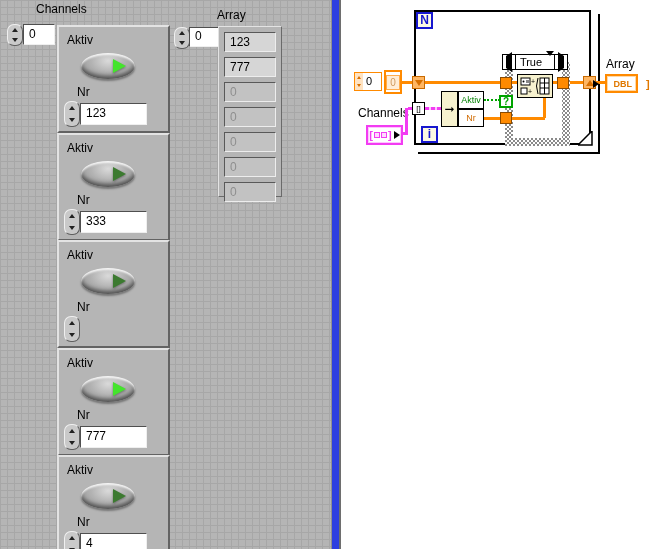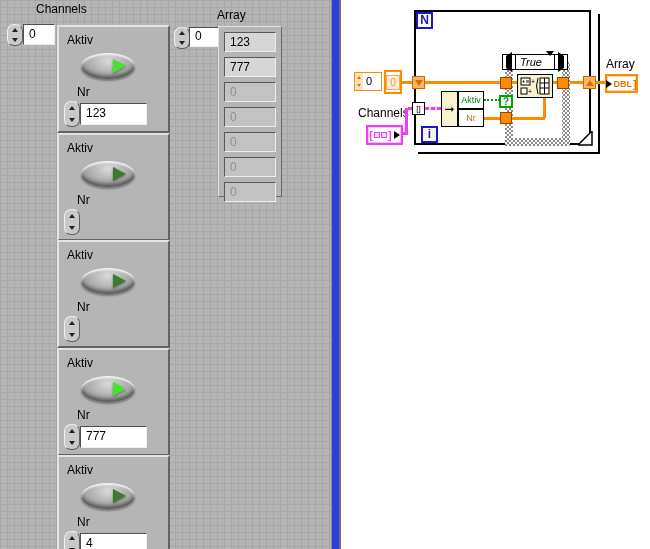--- a/index.html
+++ b/index.html
@@ -80,21 +80,21 @@
     display:flex;align-items:center;justify-content:center;font-size:12px;font-weight:bold;}
   .ub-cell{background:#fff;border:1px solid #000;box-sizing:border-box;font-size:9px;text-align:center;}
   .ub-cell.green{color:#008000;line-height:16px;}
   .ub-cell.orange{color:#d06a00;line-height:16px;}
   .term-ch{background:#fff;border:2px solid #f23cf2;box-shadow:inset 0 0 0 1px #ffc4ff;
     box-sizing:border-box;display:flex;align-items:center;justify-content:center;gap:1px;}
   .term-ch .br{color:#f23cf2;font-size:11px;font-weight:bold;}
   .term-ch .sq{width:4px;height:4px;border:1px solid #f23cf2;background:#ffd9ff;}
   .term-ch .outarrow{width:0;height:0;border-top:4px solid transparent;border-bottom:4px solid transparent;border-left:6px solid #000;margin-left:1px;}
   .term-arr{background:#fff;border:2px solid #ff8a00;box-shadow:inset 0 0 0 1px #ffd9a8;
-    box-sizing:border-box;display:flex;align-items:center;justify-content:center;gap:1px;}
+    box-sizing:border-box;display:flex;align-items:center;justify-content:center;gap:14px;}
   .term-arr .inarrow{width:0;height:0;border-top:4px solid transparent;border-bottom:4px solid transparent;border-left:6px solid #000;}
   .term-arr .dbl{color:#e07800;font-weight:bold;font-size:9px;letter-spacing:0;}
   .term-arr .br{color:#e07800;font-size:11px;font-weight:bold;}
 </style>
 </head>
 <body>
 
 <div class="stage">
 
   <div class="abs panel"></div>
@@ -123,20 +123,21 @@
   <div class="abs cluster" style="top:133px;">
     <div class="abs fp-label" style="left:8px;top:6px;">Aktiv</div>
     <div class="abs oval-btn" style="left:22px;top:26px;width:54px;height:26px;">
       <span class="arrow off"></span>
       </div>
     <div class="abs fp-label" style="left:18px;top:58px;">Nr</div>
     <div class="abs spinner" style="left:5px;top:74px;width:14px;height:24px;">
       <span class="tri-up"></span>
       <span class="tri-down"></span>
       </div>
+    <div class="abs valbox" style="left:21px;top:76px;width:60px;height:20px;">333</div>
   </div>
 
   <div class="abs cluster" style="top:240px;">
     <div class="abs fp-label" style="left:8px;top:6px;">Aktiv</div>
     <div class="abs oval-btn" style="left:22px;top:26px;width:54px;height:26px;">
       <span class="arrow off"></span>
       </div>
     <div class="abs fp-label" style="left:18px;top:58px;">Nr</div>
     <div class="abs spinner" style="left:5px;top:74px;width:14px;height:24px;">
       <span class="tri-up"></span>
@@ -243,21 +244,21 @@
   <div class="abs ub-cell green" style="left:458px;top:91px;width:26px;height:18px;">Aktiv</div>
   <div class="abs ub-cell orange" style="left:458px;top:109px;width:26px;height:18px;">Nr</div>
   <div class="abs wire-g" style="left:484px;top:99px;width:16px;height:0;"></div>
 
   <div class="abs case" style="left:505px;top:62px;width:65px;height:84px;">
     <div class="case-inner"></div>
   </div>
   <div class="abs case-bar" style="left:502px;top:54px;width:66px;height:16px;">
     <span style="padding:0 3px;"><span class="tri-l"></span></span>
     <span class="sep"></span>
-    <span style="flex:1;text-align:center;font-style:italic;">True</span>
+    <span style="flex:1;text-align:center;">True</span>
     <span><span class="tri-dn-s"></span></span>
     <span class="sep"></span>
     <span style="padding:0 3px;"><span class="tri-r"></span></span>
   </div>
   <div class="abs tunnel-o" style="left:500px;top:77px;width:12px;height:12px;"></div>
   <div class="abs tunnel-q" style="left:499px;top:95px;width:14px;height:13px;">?</div>
   <div class="abs tunnel-o" style="left:500px;top:112px;width:12px;height:12px;"></div>
   <div class="abs tunnel-o" style="left:557px;top:77px;width:12px;height:12px;"></div>
 
   <div class="abs wire-o" style="left:512px;top:81px;width:5px;height:3px;"></div>

